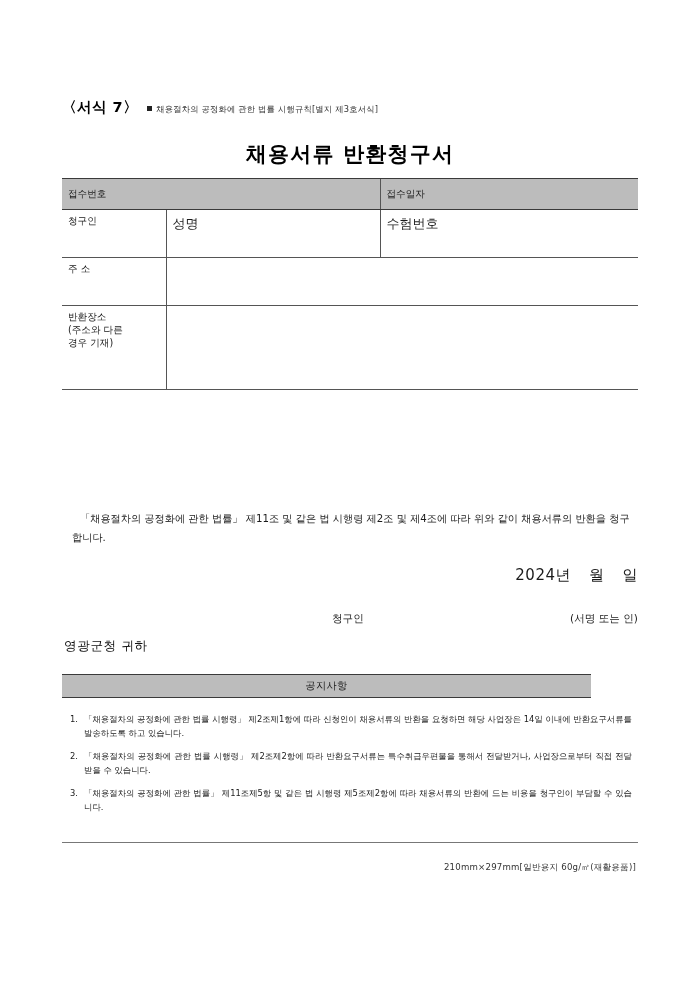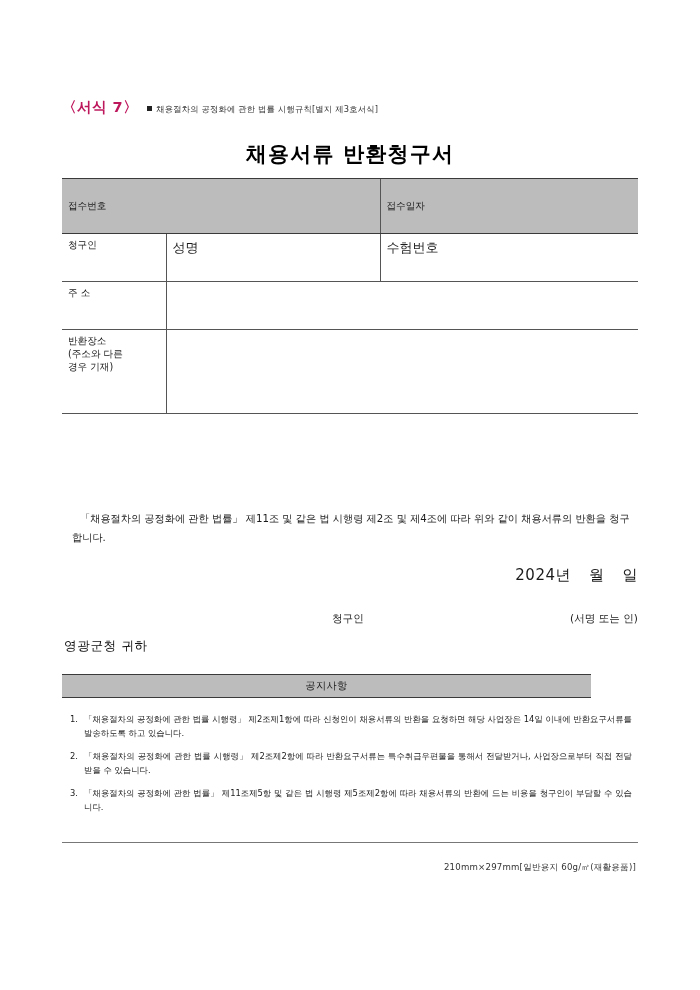--- a/index.html
+++ b/index.html
@@ -30,21 +30,21 @@
     left: 62px;
     top: 98px;
     display: flex;
     align-items: baseline;
     white-space: nowrap;
   }
   .form-no {
     font-size: 14.5px;
     font-weight: 700;
     letter-spacing: 0.5px;
-    color: #be185d;
+    color: #000000;
   }
   .form-law {
     font-size: 8.3px;
     color: #333;
     margin-left: 9px;
     letter-spacing: 0.2px;
   }
   .sq-marker {
     display: inline-block;
     width: 5px;
@@ -72,21 +72,21 @@
     position: absolute;
     left: 62px;
     top: 178px;
     width: 576px;
     border-collapse: collapse;
     table-layout: fixed;
     font-size: 9.6px;
   }
   .main-table td {
     border: none;
-    padding: 16px;
+    padding: 4px;
     vertical-align: top;
   }
   .mt-bot-border { border-bottom: 1.6px solid #3a3a3a !important; }
   .mt-thin-bot  { border-bottom: 1px solid #555 !important; }
   .vline { border-right: 1px solid #555 !important; }
 
   .hdr-cell {
     background: #bcbcbc;
     height: 22px;
     line-height: 22px;

